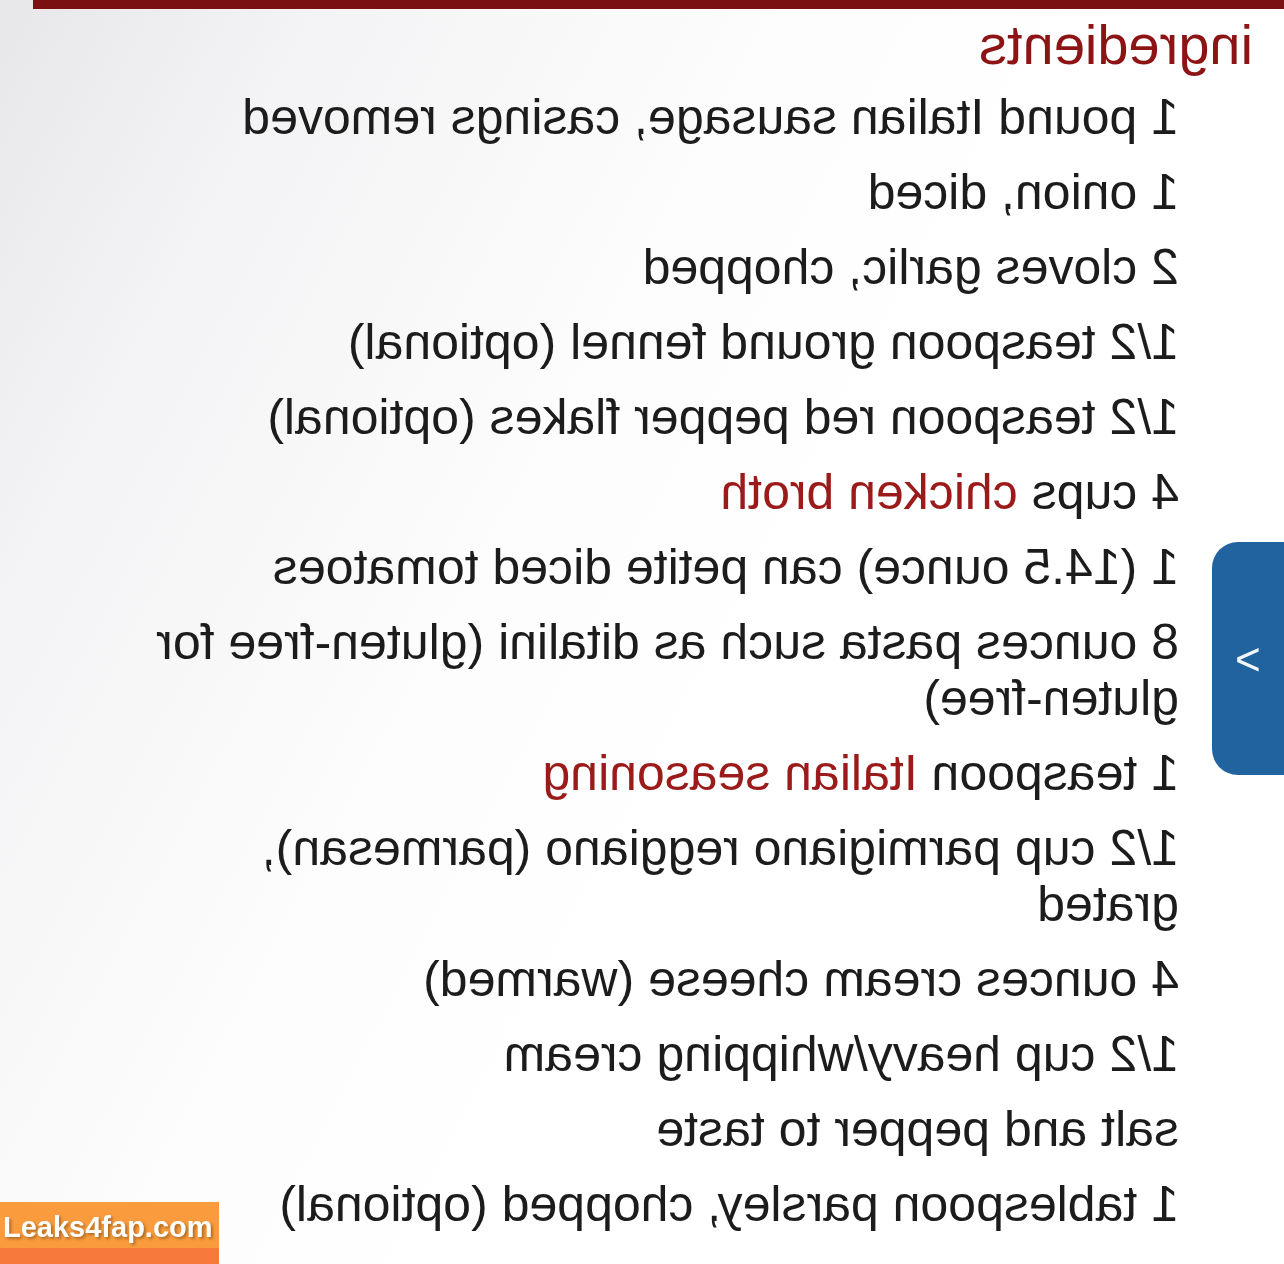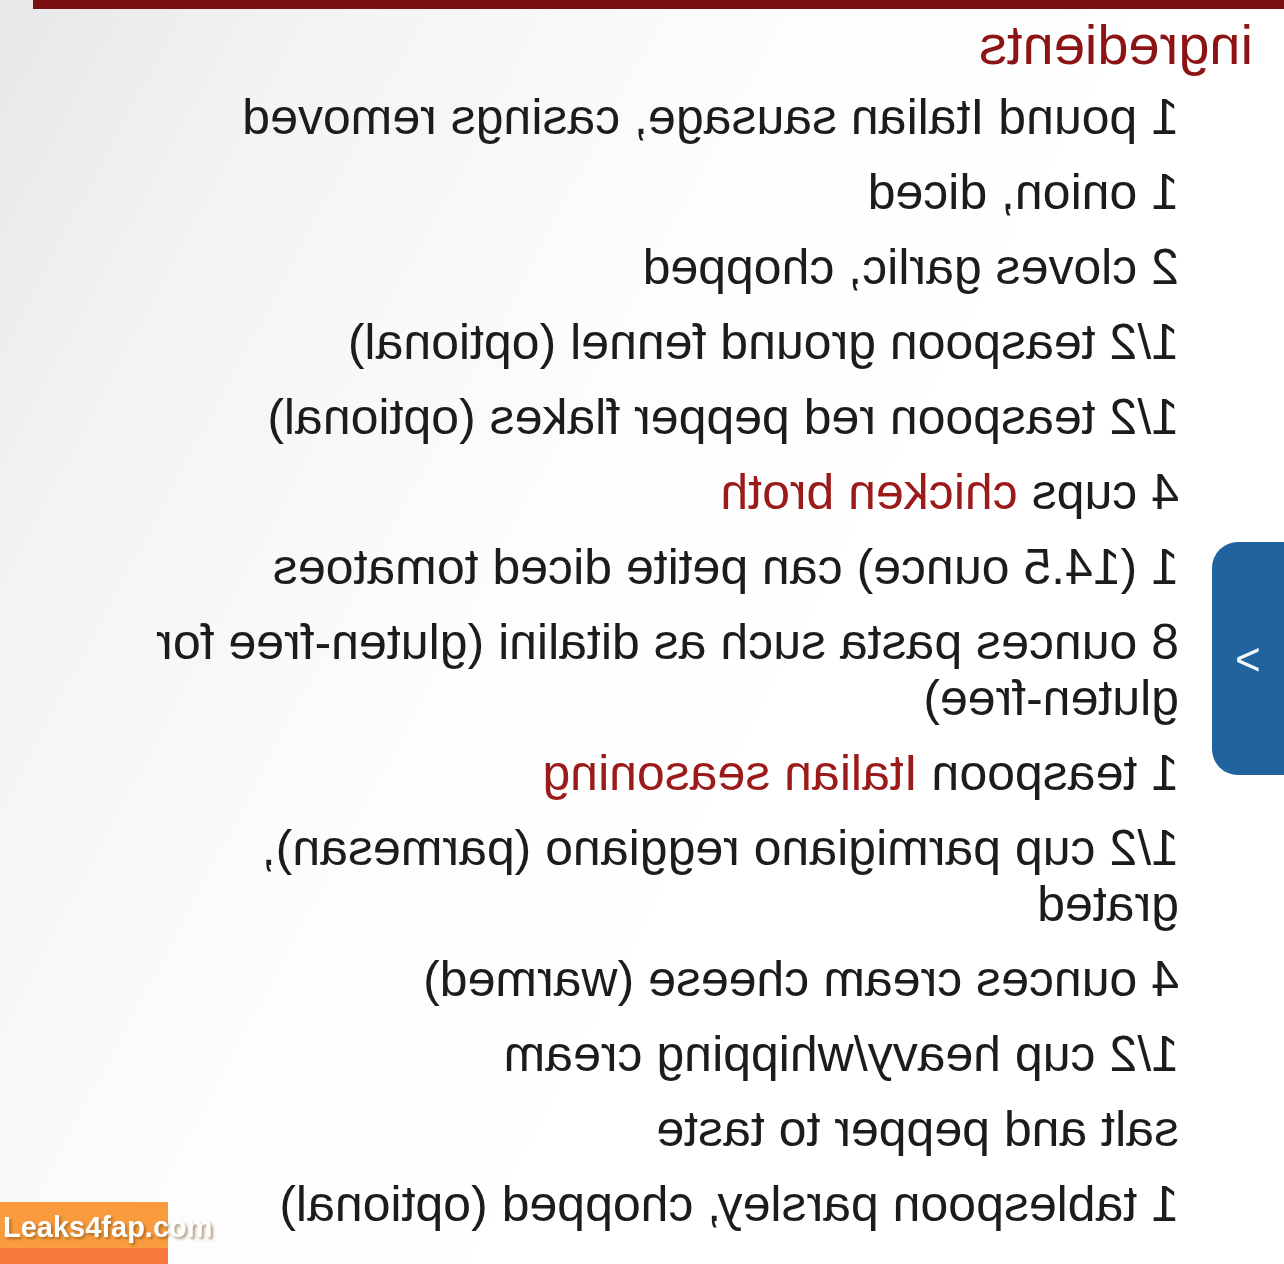--- a/index.html
+++ b/index.html
@@ -33,21 +33,21 @@
     border-radius:0 26px 26px 0;
     display:flex;align-items:center;justify-content:center;
     cursor:pointer;
   }
   .flyout-tab .chevron{
     color:#f2f7fb;font-size:44px;line-height:1;font-weight:400;
     transform:scaleY(1.05);
   }
   
   .watermark{
-    position:absolute;left:0;bottom:0;width:168px;height:62px;
+    position:absolute;left:0;bottom:0;width:219px;height:62px;
     background:var(--wm-orange,#fa9c3e);z-index:5;text-align:right;
   }
   .watermark .band{
     position:absolute;left:0;bottom:0;width:100%;height:16px;
     background:var(--wm-band,#f8793c);
   }
   .watermark .wm-text{
     position:absolute;left:3px;top:9px;width:190px;
     font-size:29px;font-weight:700;color:#ffffff;letter-spacing:0px;
     text-shadow:2px 2px 3px rgba(110,70,15,.55);

